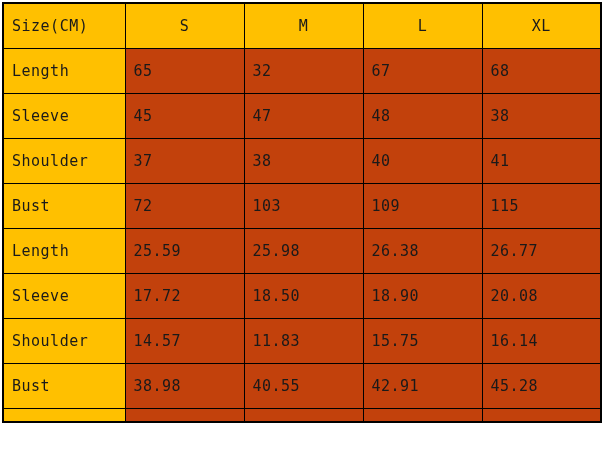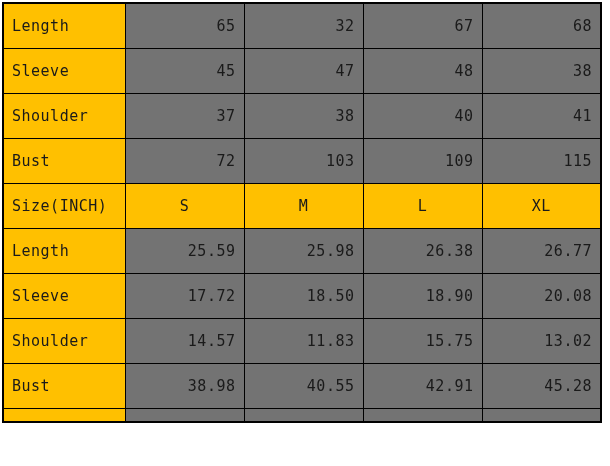--- a/index.html
+++ b/index.html
@@ -47,42 +47,49 @@
     text-align: left;
     padding-left: 6px;
   }
 
   td.size-head-cell {
     background: #FFC000;
     text-align: center;
   }
 
   td.data-cell {
-    background: #737373;
-    text-align: right;
+    background: #c2410c;
+    text-align: left;
   }
 
   tr.partial-row td {
     height: 12px;
   }
 </style>
 </head>
 <body>
 
 <div id="size-chart-wrap">
   <table class="size-chart">
     <colgroup>
       <col class="label-col">
       <col class="data-col">
       <col class="data-col">
       <col class="data-col">
       <col class="data-col">
     </colgroup>
     <tbody>
 
+      <tr>
+        <td class="label-cell">Size(CM)</td>
+        <td class="size-head-cell">S</td>
+        <td class="size-head-cell">M</td>
+        <td class="size-head-cell">L</td>
+        <td class="size-head-cell">XL</td>
+      </tr>
 
       <tr>
         <td class="label-cell">Length</td>
         <td class="data-cell">65</td>
         <td class="data-cell">32</td>
         <td class="data-cell">67</td>
         <td class="data-cell">68</td>
       </tr>
 
       <tr>
@@ -102,27 +109,20 @@
       </tr>
 
       <tr>
         <td class="label-cell">Bust</td>
         <td class="data-cell">72</td>
         <td class="data-cell">103</td>
         <td class="data-cell">109</td>
         <td class="data-cell">115</td>
       </tr>
 
-      <tr>
-        <td class="label-cell">Size(INCH)</td>
-        <td class="size-head-cell">S</td>
-        <td class="size-head-cell">M</td>
-        <td class="size-head-cell">L</td>
-        <td class="size-head-cell">XL</td>
-      </tr>
 
       <tr>
         <td class="label-cell">Length</td>
         <td class="data-cell">25.59</td>
         <td class="data-cell">25.98</td>
         <td class="data-cell">26.38</td>
         <td class="data-cell">26.77</td>
       </tr>
 
       <tr>
@@ -131,21 +131,21 @@
         <td class="data-cell">18.50</td>
         <td class="data-cell">18.90</td>
         <td class="data-cell">20.08</td>
       </tr>
 
       <tr>
         <td class="label-cell">Shoulder</td>
         <td class="data-cell">14.57</td>
         <td class="data-cell">11.83</td>
         <td class="data-cell">15.75</td>
-        <td class="data-cell">13.02</td>
+        <td class="data-cell">16.14</td>
       </tr>
 
       <tr>
         <td class="label-cell">Bust</td>
         <td class="data-cell">38.98</td>
         <td class="data-cell">40.55</td>
         <td class="data-cell">42.91</td>
         <td class="data-cell">45.28</td>
       </tr>
 

